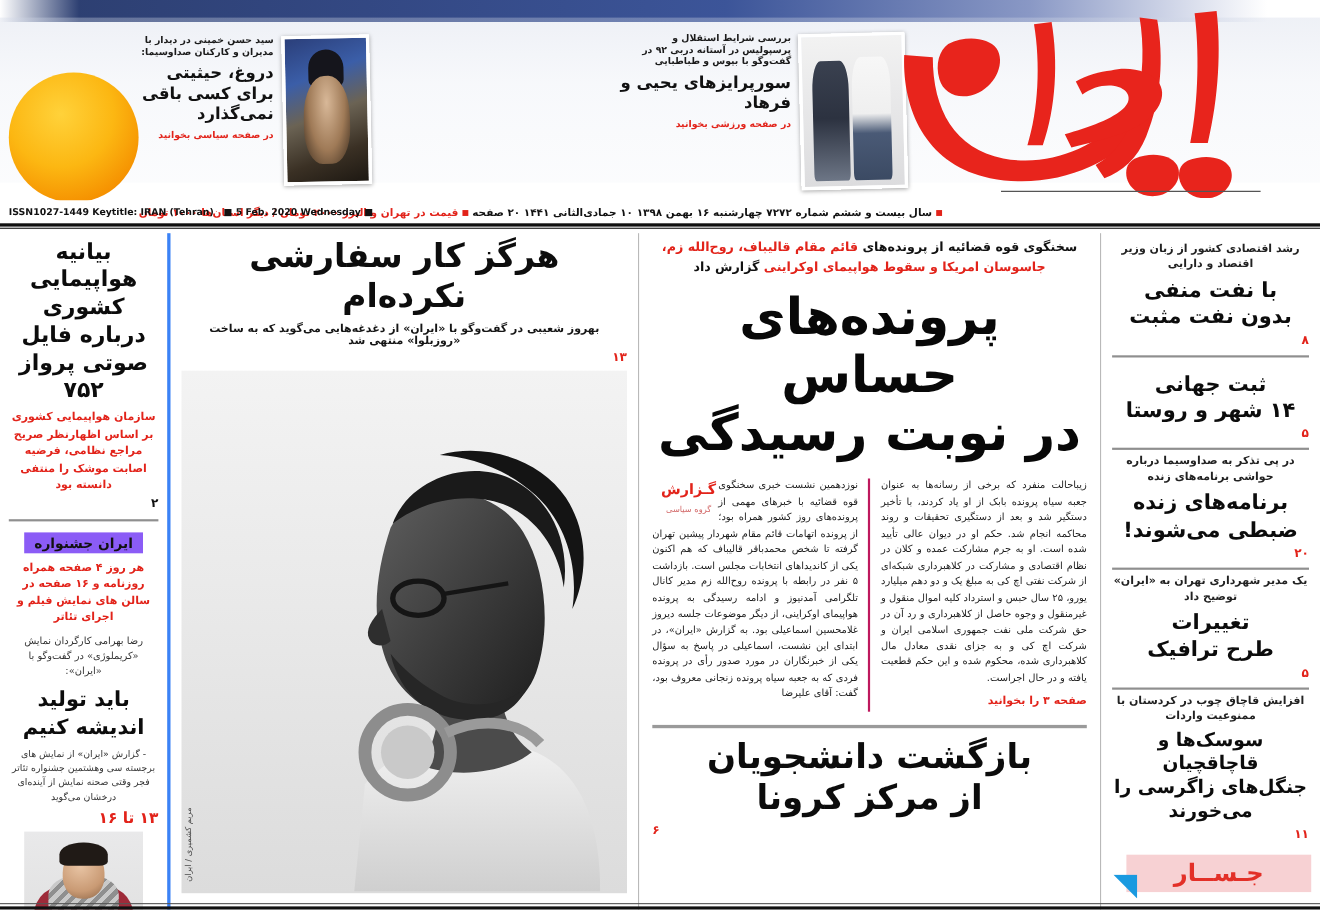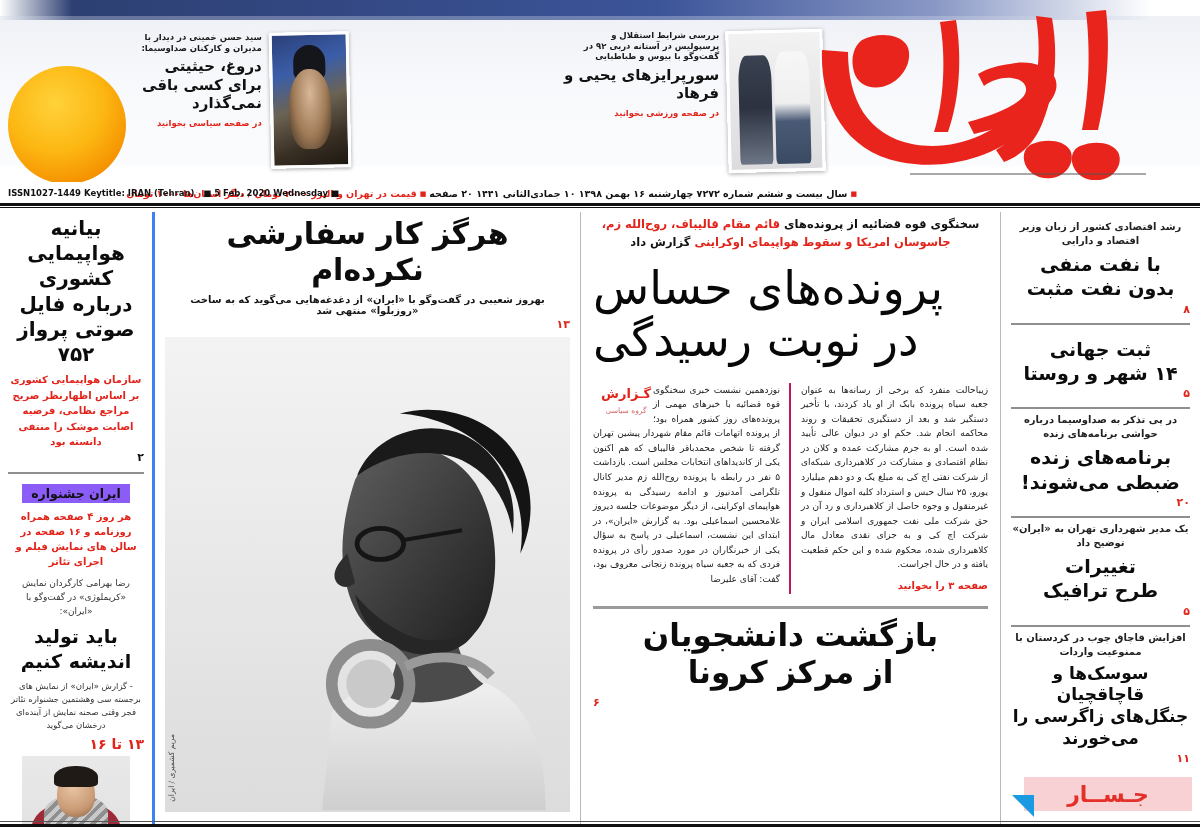--- a/index.html
+++ b/index.html
@@ -112,22 +112,22 @@
   .r-kicker{font-size:10px;line-height:1.4;color:#222;font-weight:600;}
   .r-title{font-size:19px;font-weight:900;line-height:1.28;color:#0c0c0c;margin-top:4px;}
   .r-page{font-size:11px;color:#e2231a;text-align:right;margin-top:2px;font-weight:700;}
 
   
   .c-kicker{
     direction:rtl;text-align:center;font-size:11.5px;font-weight:700;line-height:1.55;color:#111;
   }
   .c-kicker .hl{color:#e2231a;}
   .c-head{
-    direction:rtl;text-align:left;
-    font-size:46px;font-weight:400;line-height:1.14;color:#080808;
+    direction:rtl;text-align:center;
+    font-size:46px;font-weight:700;line-height:1.14;color:#080808;
     margin-top:10px;letter-spacing:-0.5px;
   }
   .c-body{
     margin-top:16px;display:flex;direction:rtl;gap:10px;
     border-top:0;
   }
   .c-col{
     flex:1;font-size:9px;line-height:1.62;text-align:justify;direction:rtl;color:#1a1a1a;
   }
   .c-col + .c-col{border-right:2px solid #be185d;padding-right:9px;}
@@ -197,21 +197,21 @@
 </head>
 <body>
 
 <div class="page">
 
   <div class="promo-bar">
     <div class="promo-blue"></div>
     <div class="promo-strip-img"></div>
     <div class="sun"></div>
 
-    <div class="promo-item" style="left:132px;top:32px;width:218px;">
+    <div class="promo-item" style="left:119px;top:32px;width:218px;">
       <div class="promo-photo" style="width:78px;height:130px;transform:rotate(-1.2deg);">
         <div class="ph p1"></div>
       </div>
       <div class="promo-text" style="width:128px;">
         <div class="promo-kicker">سید حسن خمینی در دیدار با مدیران و کارکنان صداوسیما:</div>
         <div class="promo-title">دروغ، حیثیتی برای کسی باقی نمی‌گذارد</div>
         <div class="promo-cta">در صفحه سیاسی بخوانید</div>
       </div>
     </div>
 

